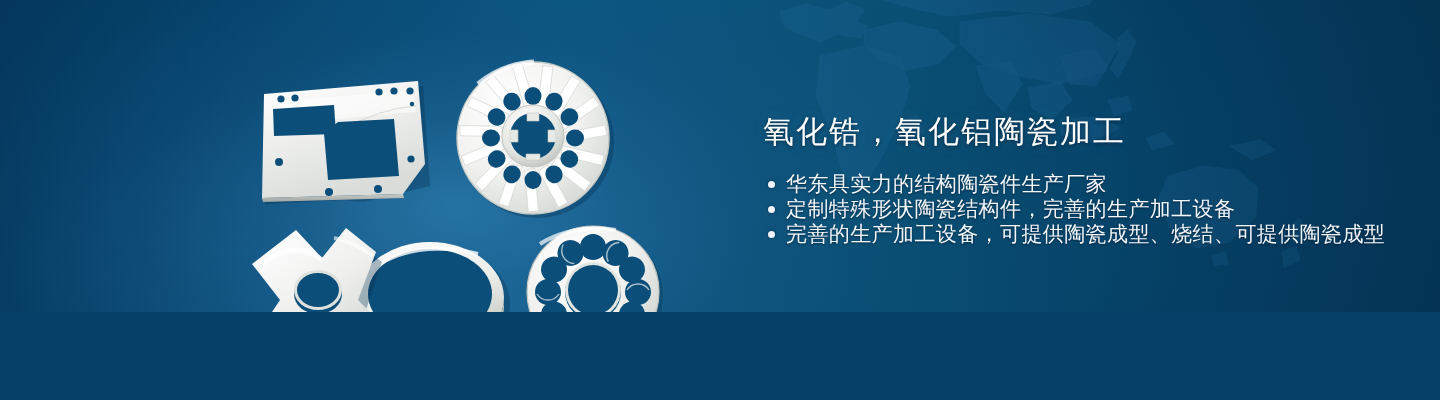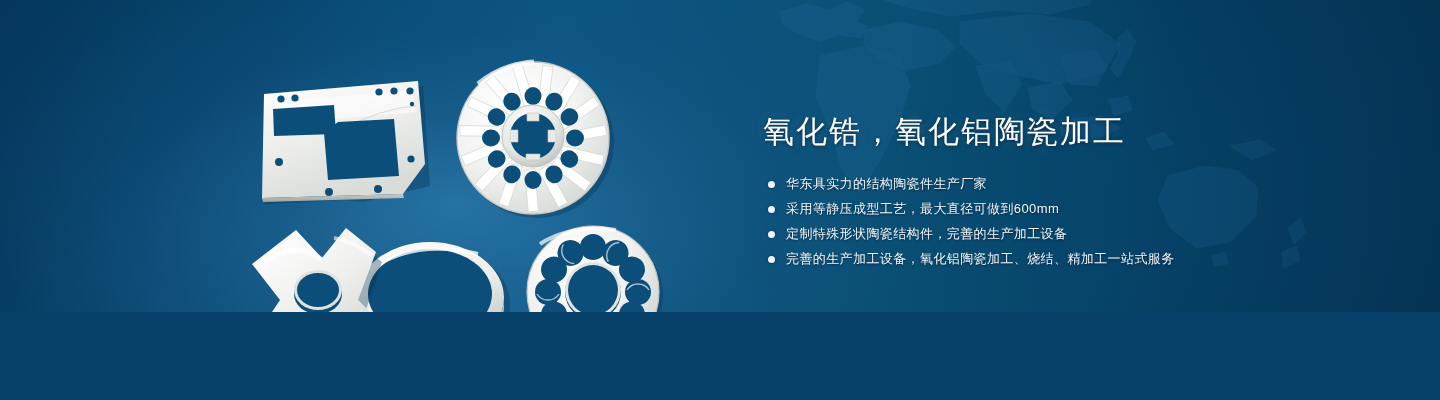--- a/index.html
+++ b/index.html
@@ -87,21 +87,21 @@
     width: 7px;
     height: 7px;
     border-radius: 50%;
     background: #eef4f9;
     margin-right: 11px;
     margin-left: 5px;
     flex: 0 0 auto;
     box-shadow: 0 0 3px rgba(0,20,40,0.5);
   }
   .bullet-text {
-    font-size: 13px;
+    font-size: 21px;
     color: #f2f7fb;
     letter-spacing: 0.4px;
     line-height: 24px;
     text-shadow: 0 1px 2px rgba(0,16,34,0.6);
   }
 
   
   .parts { position: absolute; left:0; top:0; width:740px; height:400px; }
   .parts svg { display:block; }
   .part { position:absolute; }
@@ -466,26 +466,22 @@
   <div class="content">
     <div class="headline">氧化锆，氧化铝陶瓷加工</div>
 
     <ul class="bullets">
       <li class="bullet">
         <span class="dot"></span>
         <span class="bullet-text">华东具实力的结构陶瓷件生产厂家</span>
       </li>
       <li class="bullet">
         <span class="dot"></span>
-        <span class="bullet-text">采用等静压成型工艺，最大直径可做到600mm</span>
-      </li>
-      <li class="bullet">
-        <span class="dot"></span>
         <span class="bullet-text">定制特殊形状陶瓷结构件，完善的生产加工设备</span>
       </li>
       <li class="bullet">
         <span class="dot"></span>
-        <span class="bullet-text">完善的生产加工设备，氧化铝陶瓷加工、烧结、精加工一站式服务</span>
+        <span class="bullet-text">完善的生产加工设备，可提供陶瓷成型、烧结、可提供陶瓷成型</span>
       </li>
     </ul>
   </div>
 
 </div>
 
 </body></html>

